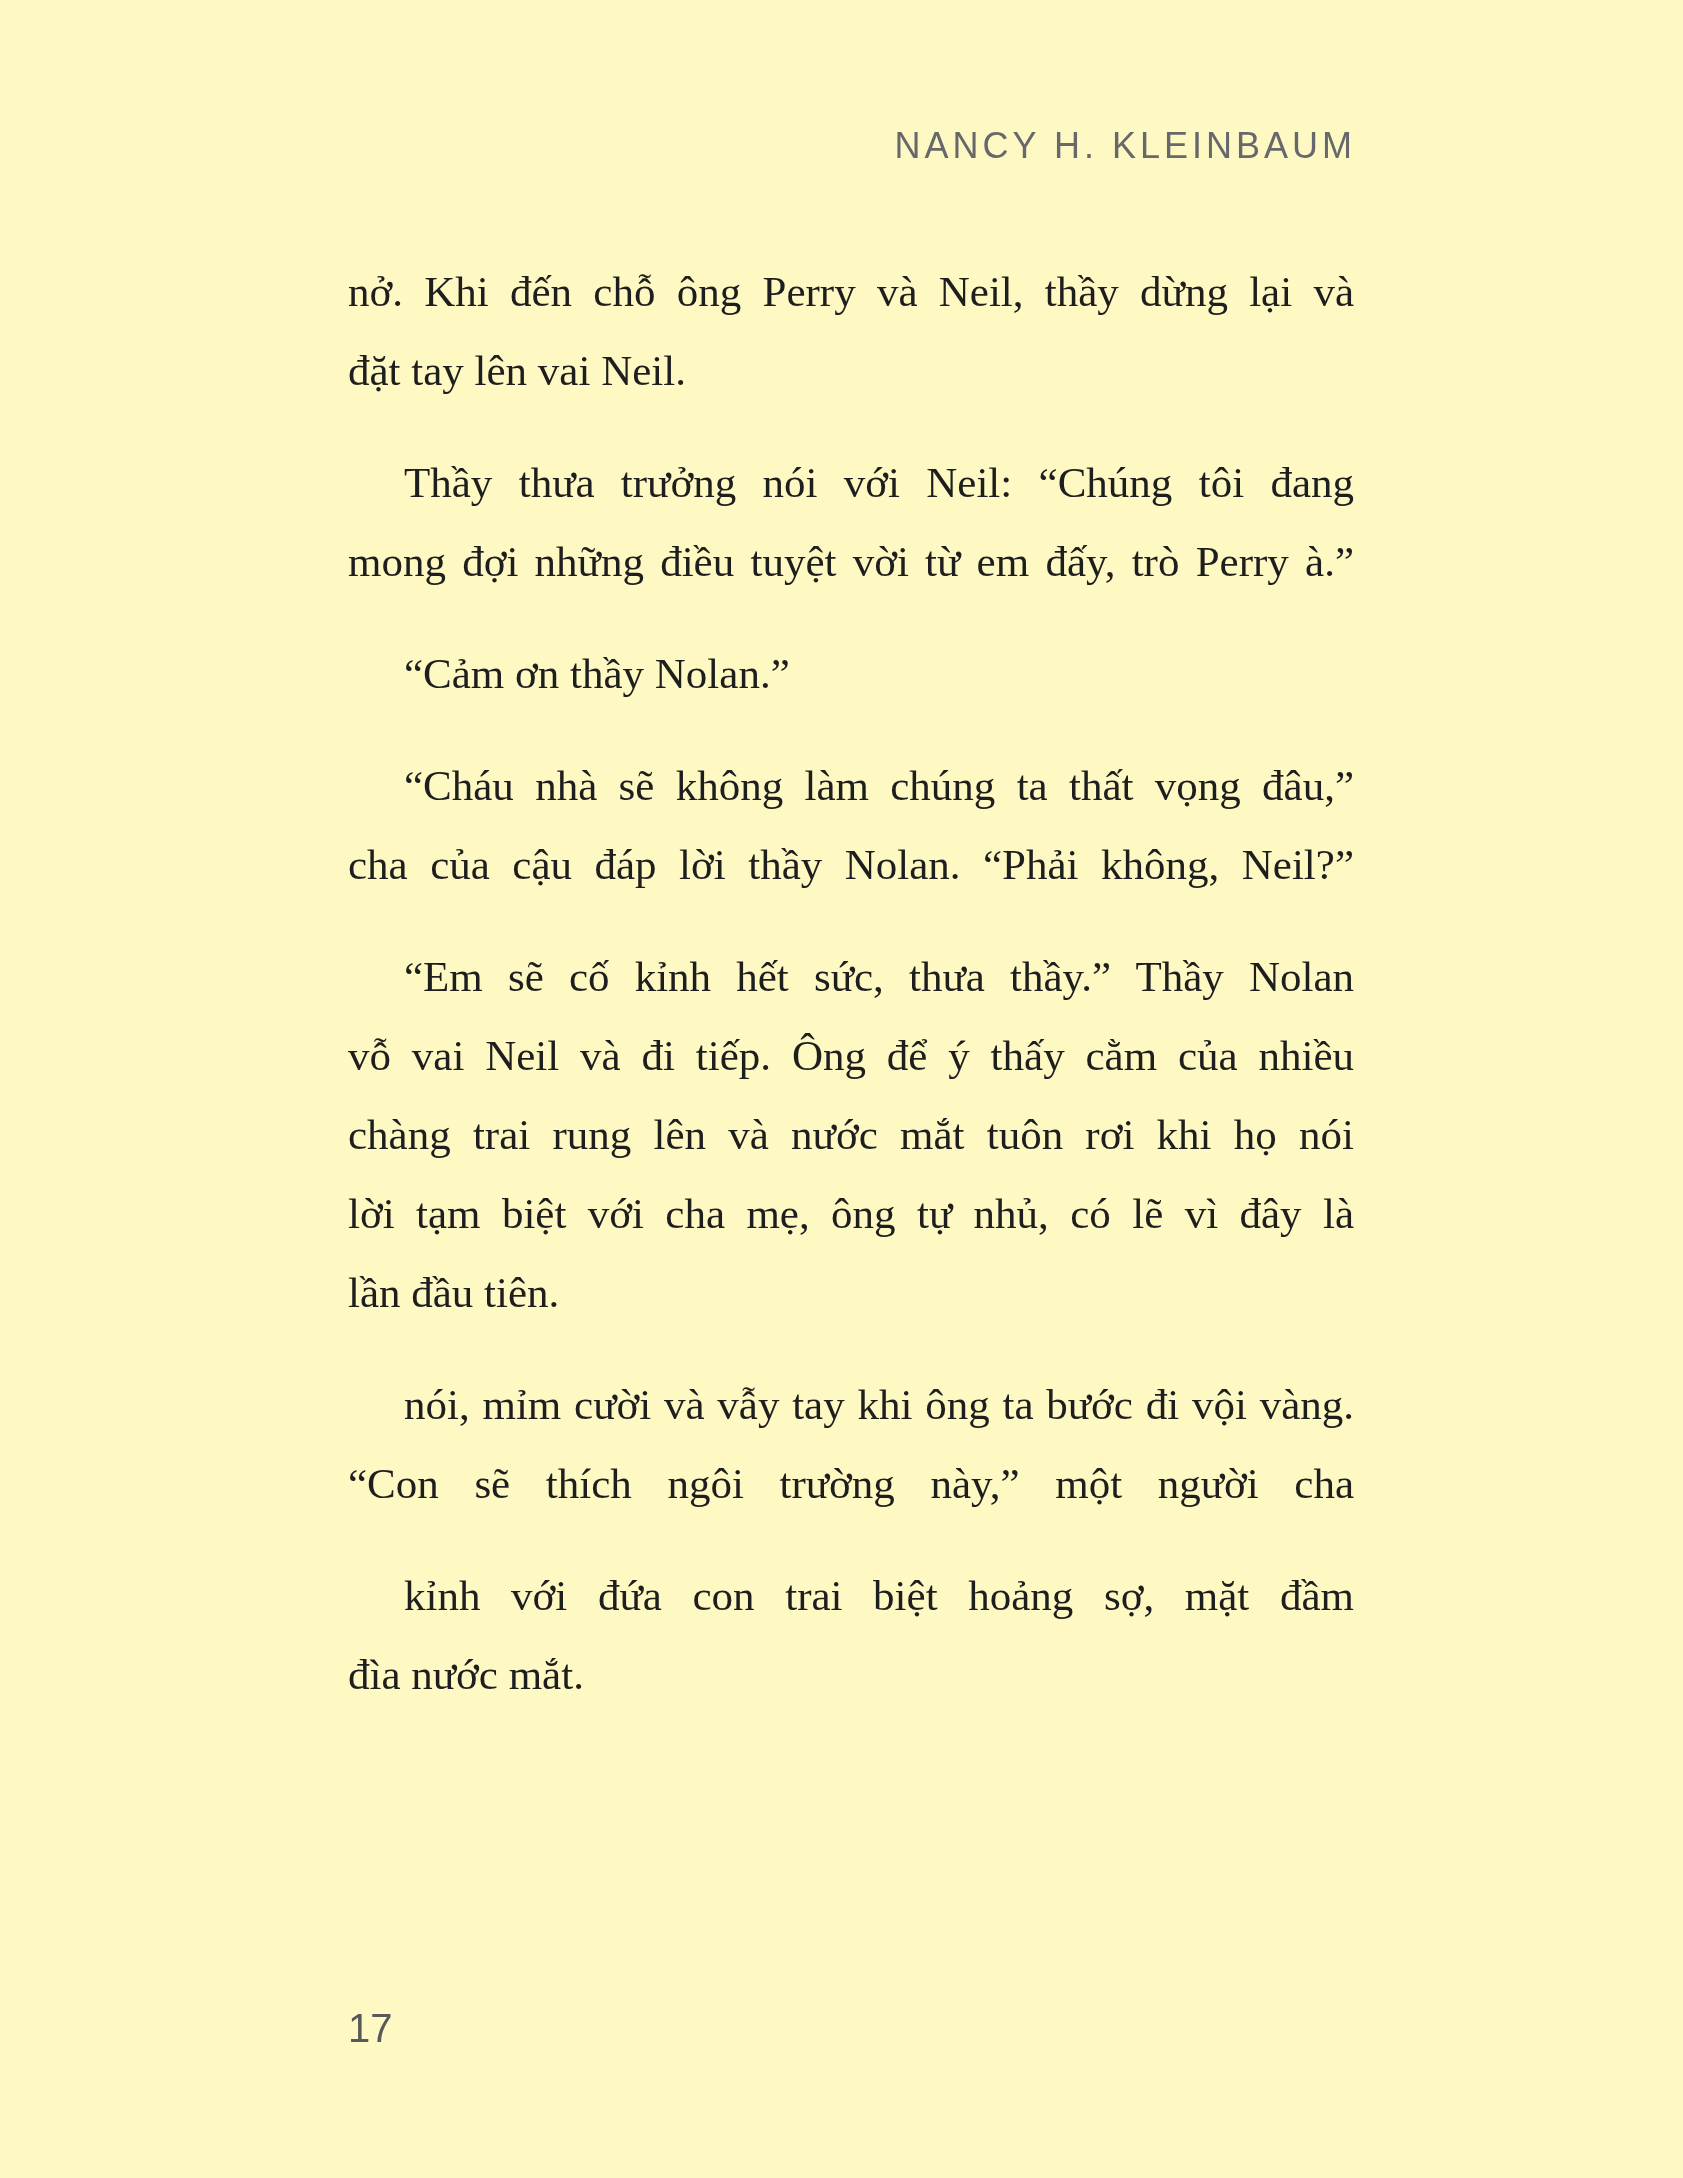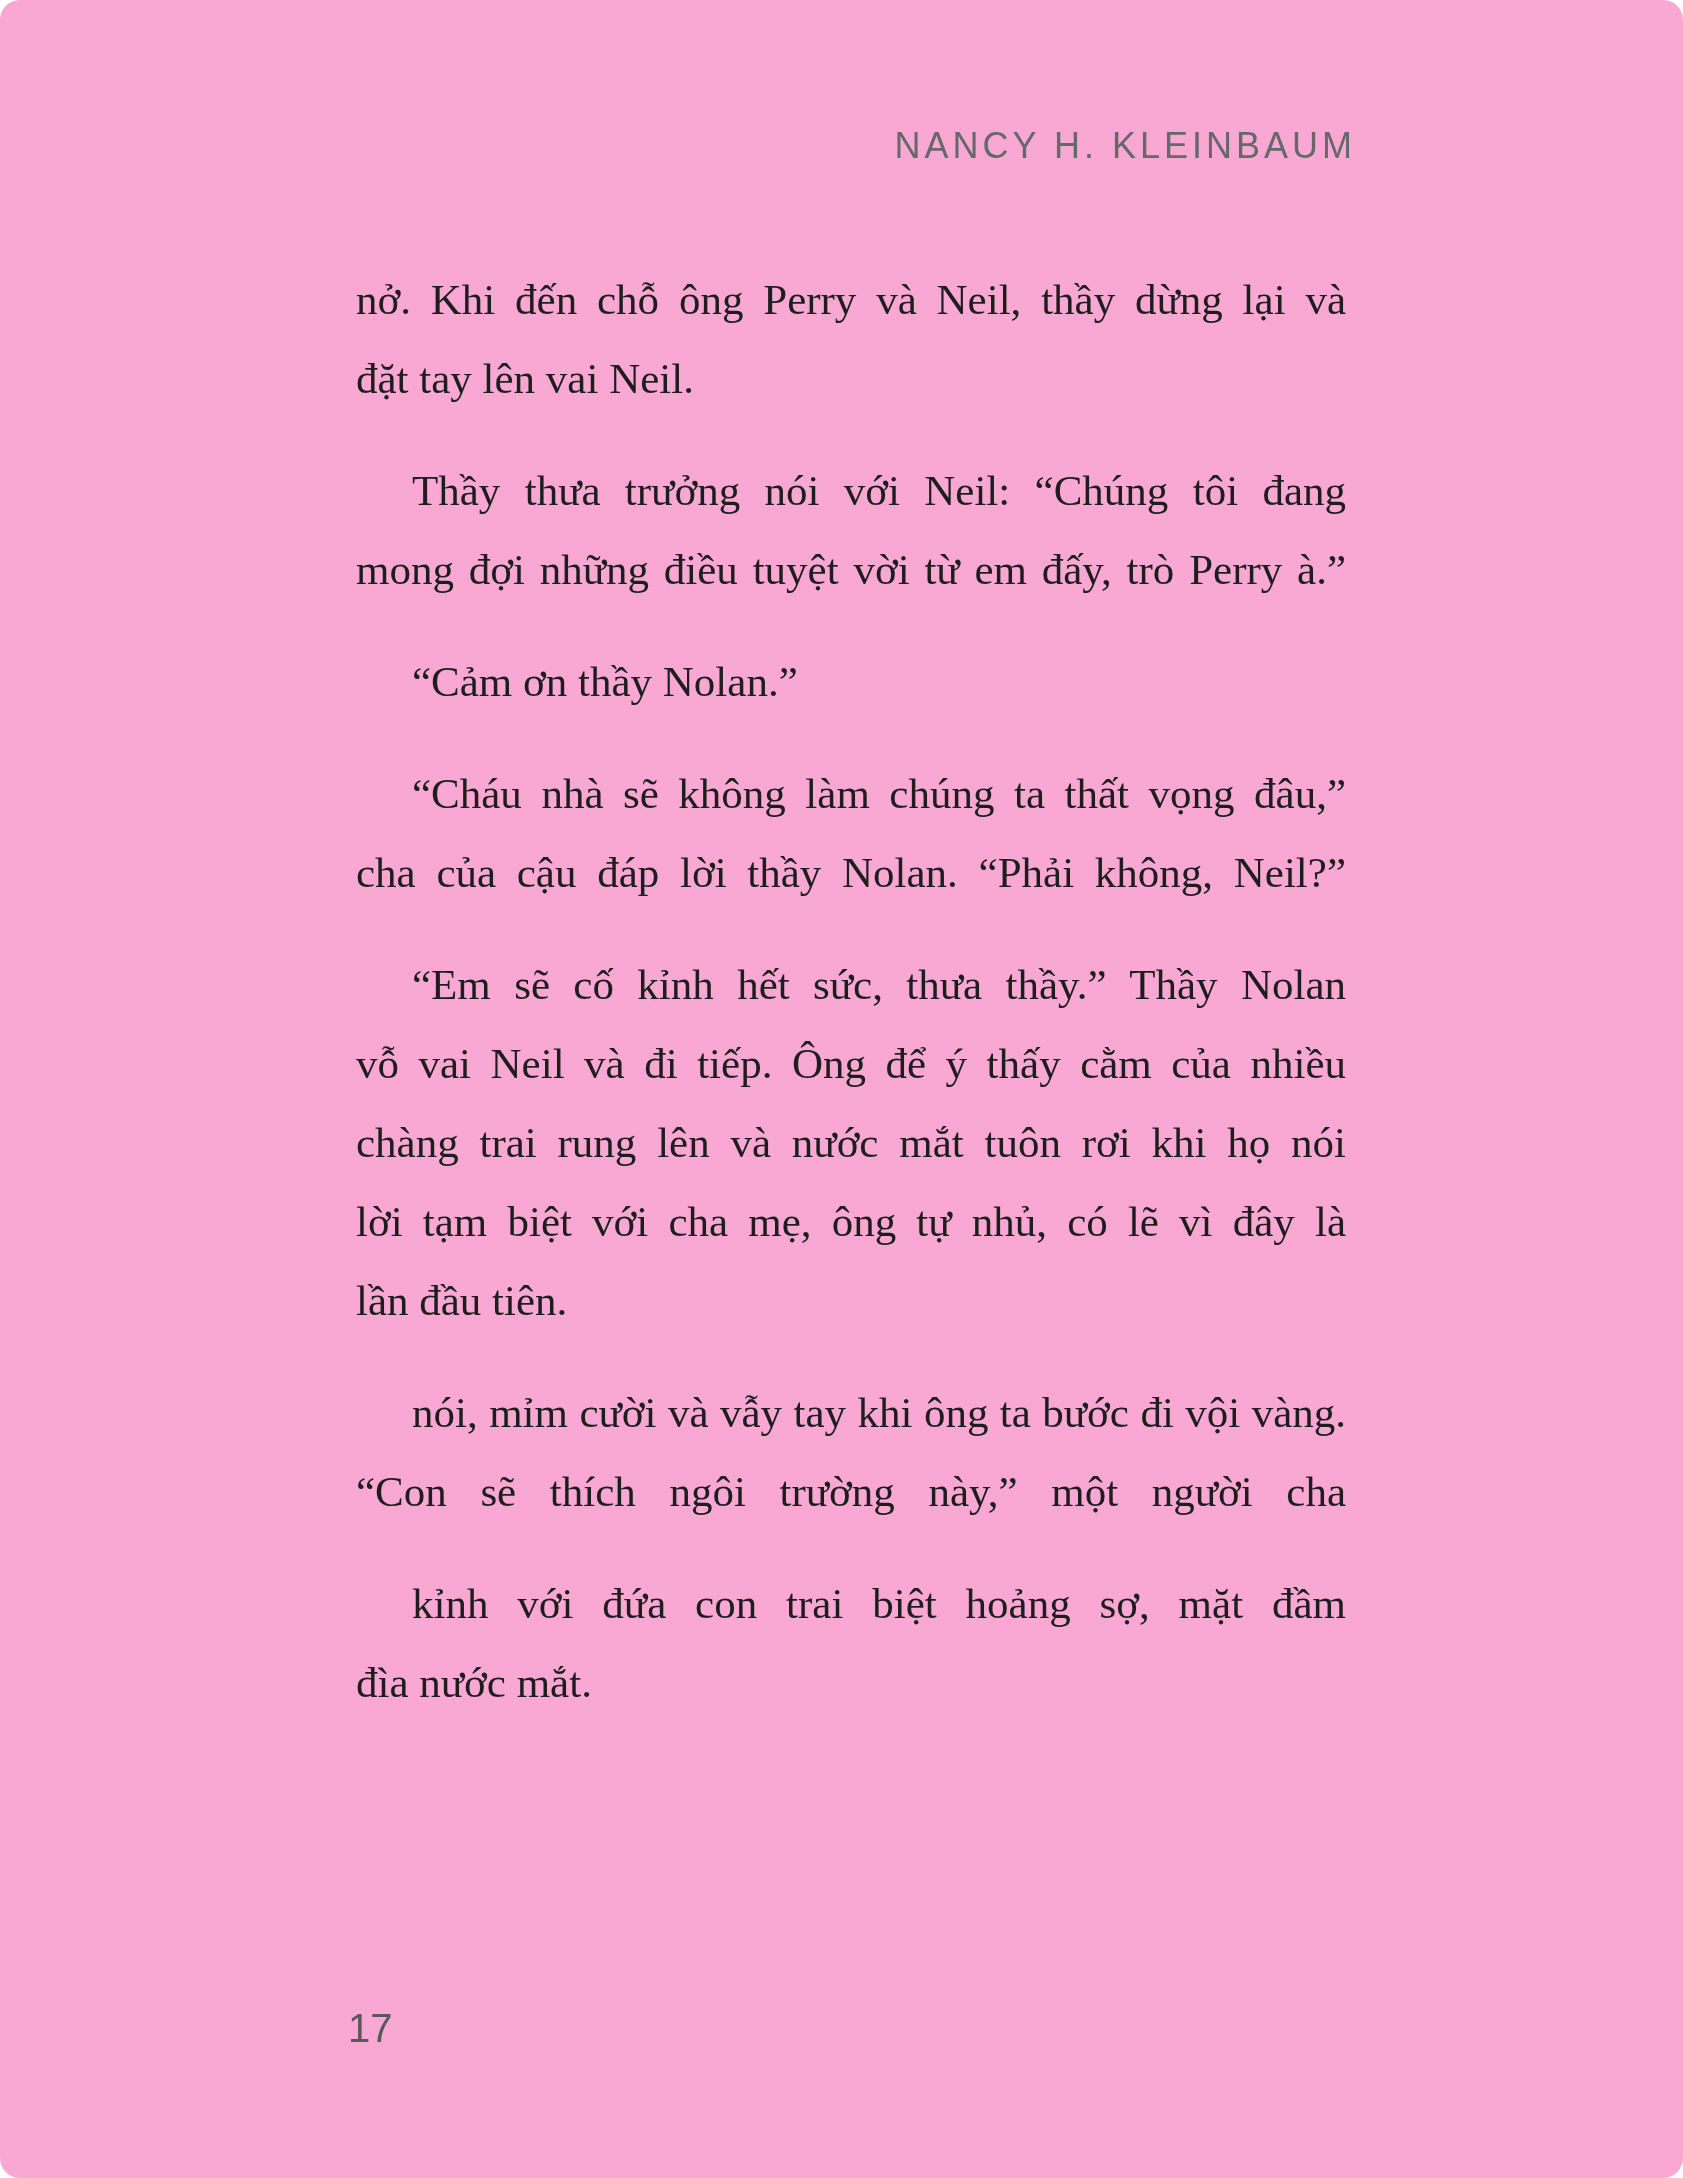--- a/index.html
+++ b/index.html
@@ -4,24 +4,23 @@
 <style>
   html, body {
     margin: 0;
     padding: 0;
     background: #ffffff;
   }
   .page {
     position: relative;
     width: 1683px;
     height: 2178px;
-    background: #f9a8d4;
+    background: #fef9c3;
     overflow: hidden;
     font-family: "Liberation Serif", serif;
-    border-radius: 20px;
   }
   .running-header {
     position: absolute;
     top: 125px;
     right: 327px;
     font-family: "Liberation Sans", sans-serif;
     font-size: 36px;
     font-weight: 400;
     letter-spacing: 4px;
     color: #67686b;
@@ -29,21 +28,21 @@
   }
   .body-text {
     position: absolute;
     left: 348px;
     top: 252px;
     width: 1006px;
     font-size: 43px;
     line-height: 79px;
     color: #1e1e1e;
   }
-  .para { margin: 8px; }
+  .para { margin: 0; }
   .para:not(:first-child) { margin-top: 33px; }
   .para.indent > .line:first-child { padding-left: 56px; }
   .line {
     text-align: justify;
     text-align-last: left;
   }
   .line.jfull {
     text-align-last: justify;
   }
   .page-number {

